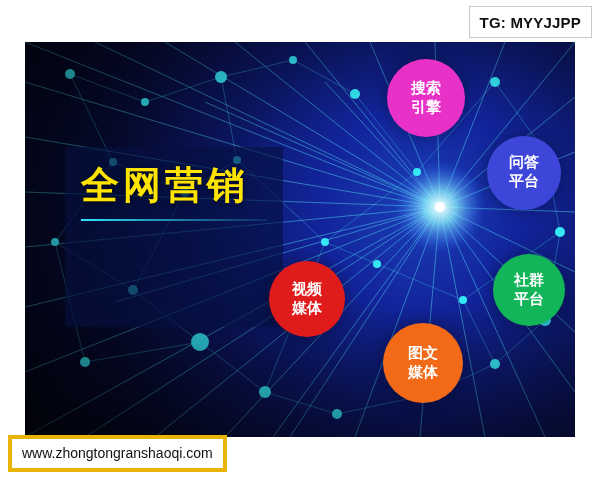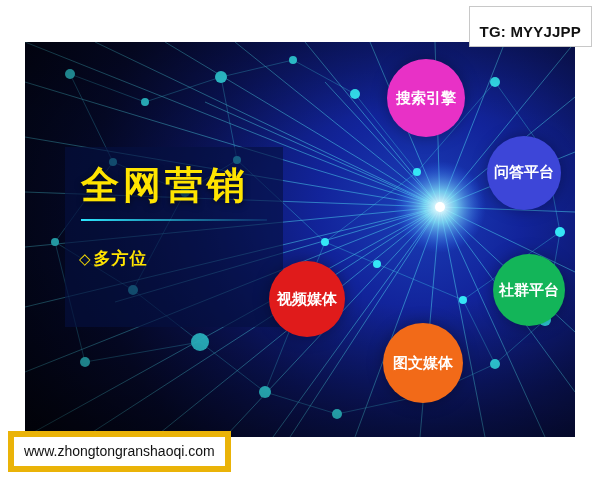--- a/index.html
+++ b/index.html
@@ -18,21 +18,21 @@
   
   .tg-tag {
     position: absolute;
     top: 6px;
     right: 8px;
     background: #ffffff;
     border: 1px solid #c8c8c8;
     color: #111111;
     font-size: 15px;
     font-weight: 700;
-    padding: 16px 10px 6px 10px;
+    padding: 7px 10px 6px 10px;
     letter-spacing: 0.2px;
     font-family: "Liberation Sans", sans-serif;
     z-index: 40;
   }
 
   
   .poster {
     position: absolute;
     left: 25px;
     top: 42px;
@@ -105,41 +105,41 @@
   .sub-row.r1 { top: 100px; }
   .sub-row.r2 { top: 143px; }
   .sub-item { white-space: nowrap; }
   .dia { color: #ffe400; font-size: 15px; margin-right: 2px; }
 
   
   .bubble {
     position: absolute;
     border-radius: 50%;
     display: flex;
-    flex-direction: row;
+    flex-direction: column;
     align-items: center;
     justify-content: center;
     color: #ffffff;
     font-weight: 700;
     font-size: 15px;
     line-height: 19px;
     text-align: left;
     z-index: 25;
     font-family: "DejaVu Sans", sans-serif;
     box-shadow: 0 0 16px rgba(0,0,0,0.35);
   }
   .bubble span { display: block; }
 
   
   .url-bar {
     position: absolute;
     left: 8px;
     bottom: 8px;
     background: #ffffff;
-    border: 6px solid #eab308;
+    border: 4px solid #eab308;
     color: #111111;
     font-size: 14px;
     padding: 6px 10px 7px 10px;
     font-family: "Liberation Sans", sans-serif;
     z-index: 40;
   }
 </style>
 </head>
 <body>
 
@@ -243,23 +243,20 @@
     </g>
   </svg>
 
   <div class="vignette"></div>
 
   <div class="headline-panel">
     <div class="headline-main">全网营销</div>
     <div class="headline-rule"></div>
 
     <div class="sub-row r1">
-      <div class="sub-item">
-        <span class="dia">◇</span><span>多方位</span>
-      </div>
     </div>
 
     <div class="sub-row r2">
     </div>
   </div>
 
   <div class="bubble" id="b0" style="left: 362px; top: 17px; width: 78px; height: 78px; background: rgb(232, 49, 198);">
     <span>搜索</span>
     <span>引擎</span>
   </div>

